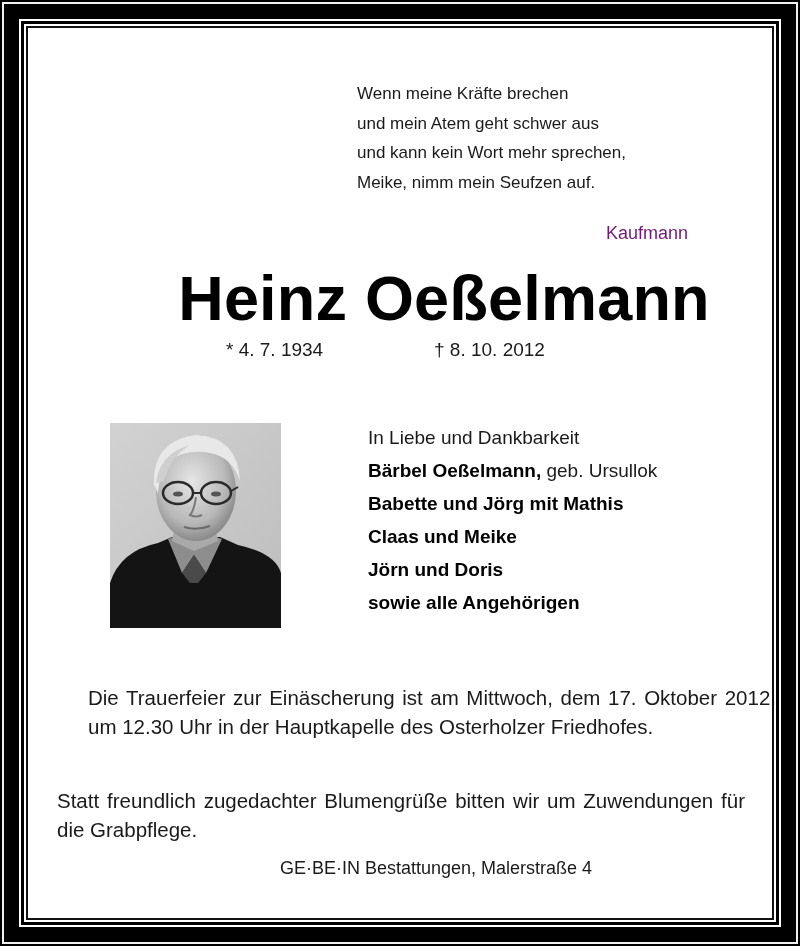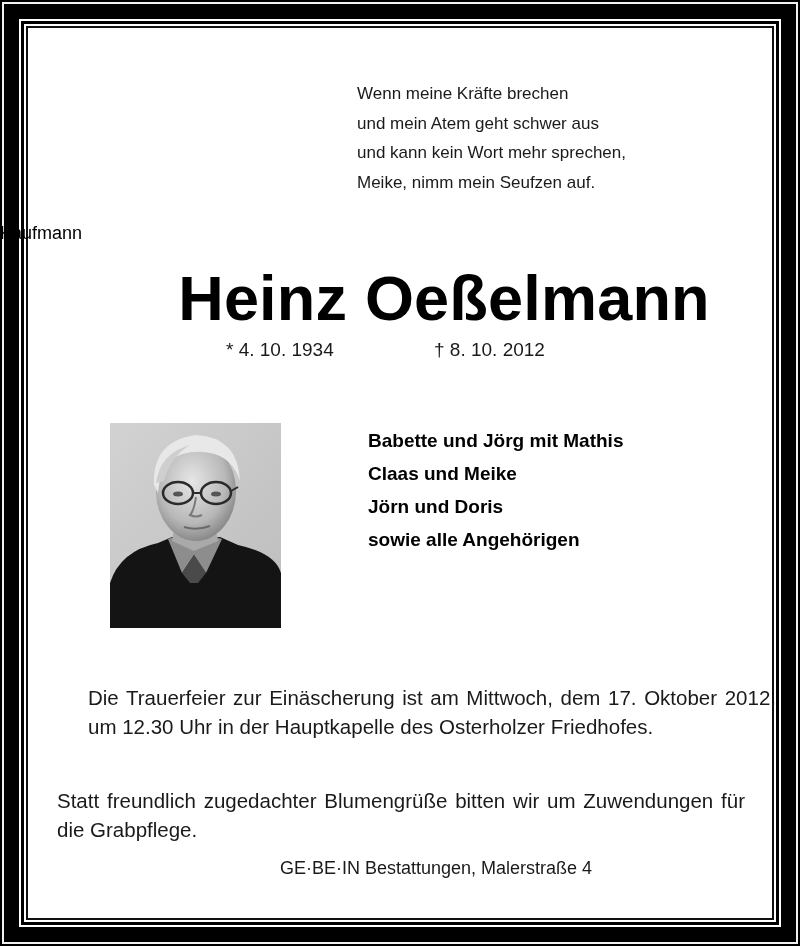--- a/index.html
+++ b/index.html
@@ -7,21 +7,21 @@
   .frame-outer { position: absolute; left: 0; top: 0; width: 800px; height: 946px; box-sizing: border-box; background: #000; }
   .frame-w1 { position: absolute; left: 2px; top: 2px; right: 2px; bottom: 2px; border: 2px solid #f2f2f2; box-sizing: border-box; }
   .frame-band { position: absolute; left: 4px; top: 4px; right: 4px; bottom: 4px; background: #000; }
   .frame-w2 { position: absolute; left: 15px; top: 15px; right: 15px; bottom: 15px; background: #fff; }
   .frame-l1 { position: absolute; left: 17px; top: 17px; right: 17px; bottom: 17px; border: 3px solid #000; box-sizing: border-box; }
   .frame-l2 { position: absolute; left: 22px; top: 22px; right: 22px; bottom: 22px; border: 2px solid #111; box-sizing: border-box; background: #fff; }
 
   .abs { position: absolute; white-space: nowrap; }
   .verse { left: 357px; top: 76px; font-size: 17px; line-height: 23.5px; color: #1a1a1a; }
   .verse div { height: 23.5px; margin-top: 6px; }
-  .occupation { left: 0; width: 688px; text-align: left; top: 223px; font-size: 18px; color: #000000; }
+  .occupation { left: 0; width: 688px; text-align: right; top: 223px; font-size: 18px; color: #701a75; }
   .name { left: 0; width: 800px; text-align: center; top: 262px; font-size: 63px; font-weight: bold; color: #000; letter-spacing: 0.2px; padding-left: 44px; }
   .born { left: 226px; top: 339px; font-size: 19px; color: #1a1a1a; }
   .died { left: 434px; top: 339px; font-size: 19px; color: #1a1a1a; }
 
   .photo { position: absolute; left: 110px; top: 423px; width: 171px; height: 205px; background: #c9c9c9; overflow: hidden; }
 
   .mourners { left: 368px; top: 426px; font-size: 19px; color: #1a1a1a; }
   .mourners .intro { height: 30px; line-height: 24px; }
   .mourners .row { height: 33px; line-height: 30px; }
   .mourners b { color: #000; }
@@ -45,21 +45,21 @@
 
 <div class="abs verse">
   <div>Wenn meine Kräfte brechen</div>
   <div>und mein Atem geht schwer aus</div>
   <div>und kann kein Wort mehr sprechen,</div>
   <div>Meike, nimm mein Seufzen auf.</div>
 </div>
 
 <div class="abs occupation">Kaufmann</div>
 <div class="abs name">Heinz Oeßelmann</div>
-<div class="abs born">* 4. 10. 1934</div>
+<div class="abs born">* 4. 7. 1934</div>
 <div class="abs died">† 8. 10. 2012</div>
 
 <div class="photo">
   <svg width="171" height="205" viewBox="0 0 171 205">
     <defs>
       <linearGradient id="bg" x1="0" y1="0" x2="1" y2="1">
         <stop offset="0" stop-color="#d2d2d2"></stop>
         <stop offset="1" stop-color="#bdbdbd"></stop>
       </linearGradient>
       <radialGradient id="face" cx="0.45" cy="0.4" r="0.6">
@@ -89,20 +89,24 @@
 
     <ellipse cx="68" cy="71" rx="5" ry="2.5" fill="#555"></ellipse>
     <ellipse cx="106" cy="71" rx="5" ry="2.5" fill="#555"></ellipse>
 
     <path d="M86 74 Q84 88 80 92 Q86 95 92 92" fill="none" stroke="#7a7a7a" stroke-width="2"></path>
     <path d="M74 104 Q86 108 100 103" fill="none" stroke="#6a6a6a" stroke-width="2"></path>
   </svg>
 </div>
 
 <div class="abs mourners">
+  <div class="intro">In Liebe und Dankbarkeit</div>
+  <div class="row">
+    <b>Bärbel Oeßelmann,</b><span> geb. Ursullok</span>
+  </div>
   <div class="row">
     <b>Babette und Jörg mit Mathis</b>
   </div>
   <div class="row">
     <b>Claas und Meike</b>
   </div>
   <div class="row">
     <b>Jörn und Doris</b>
   </div>
   <div class="row">

